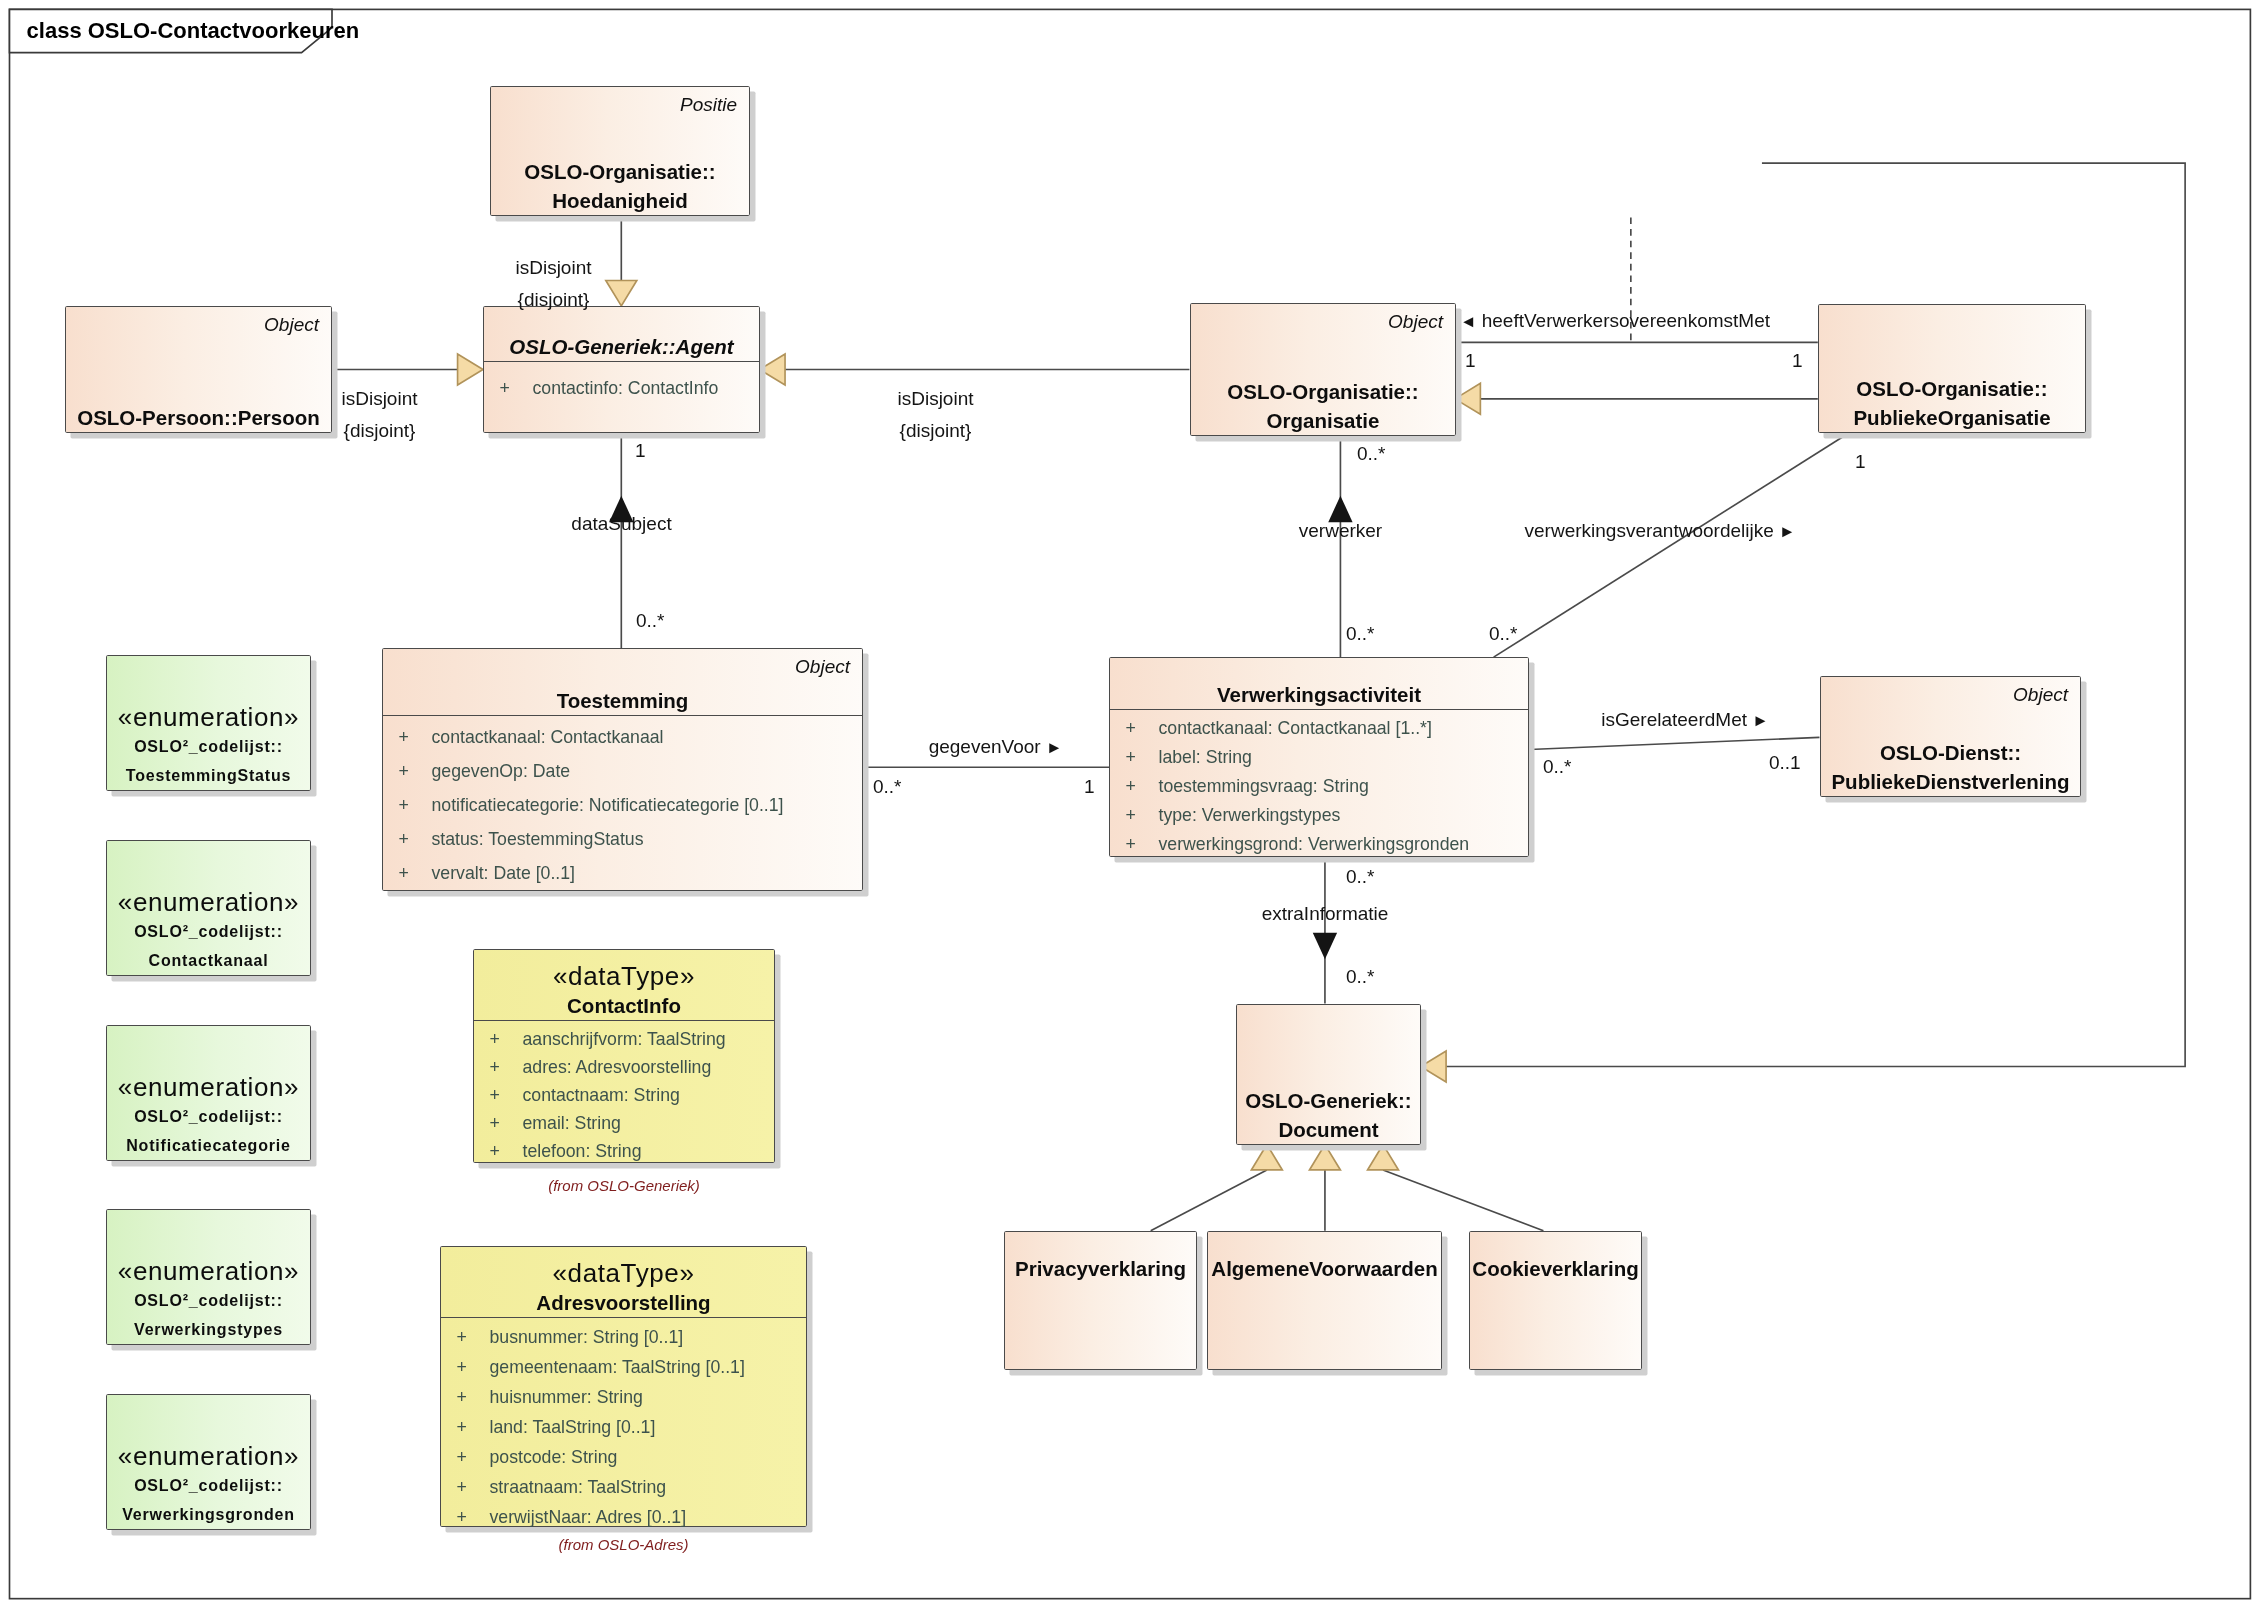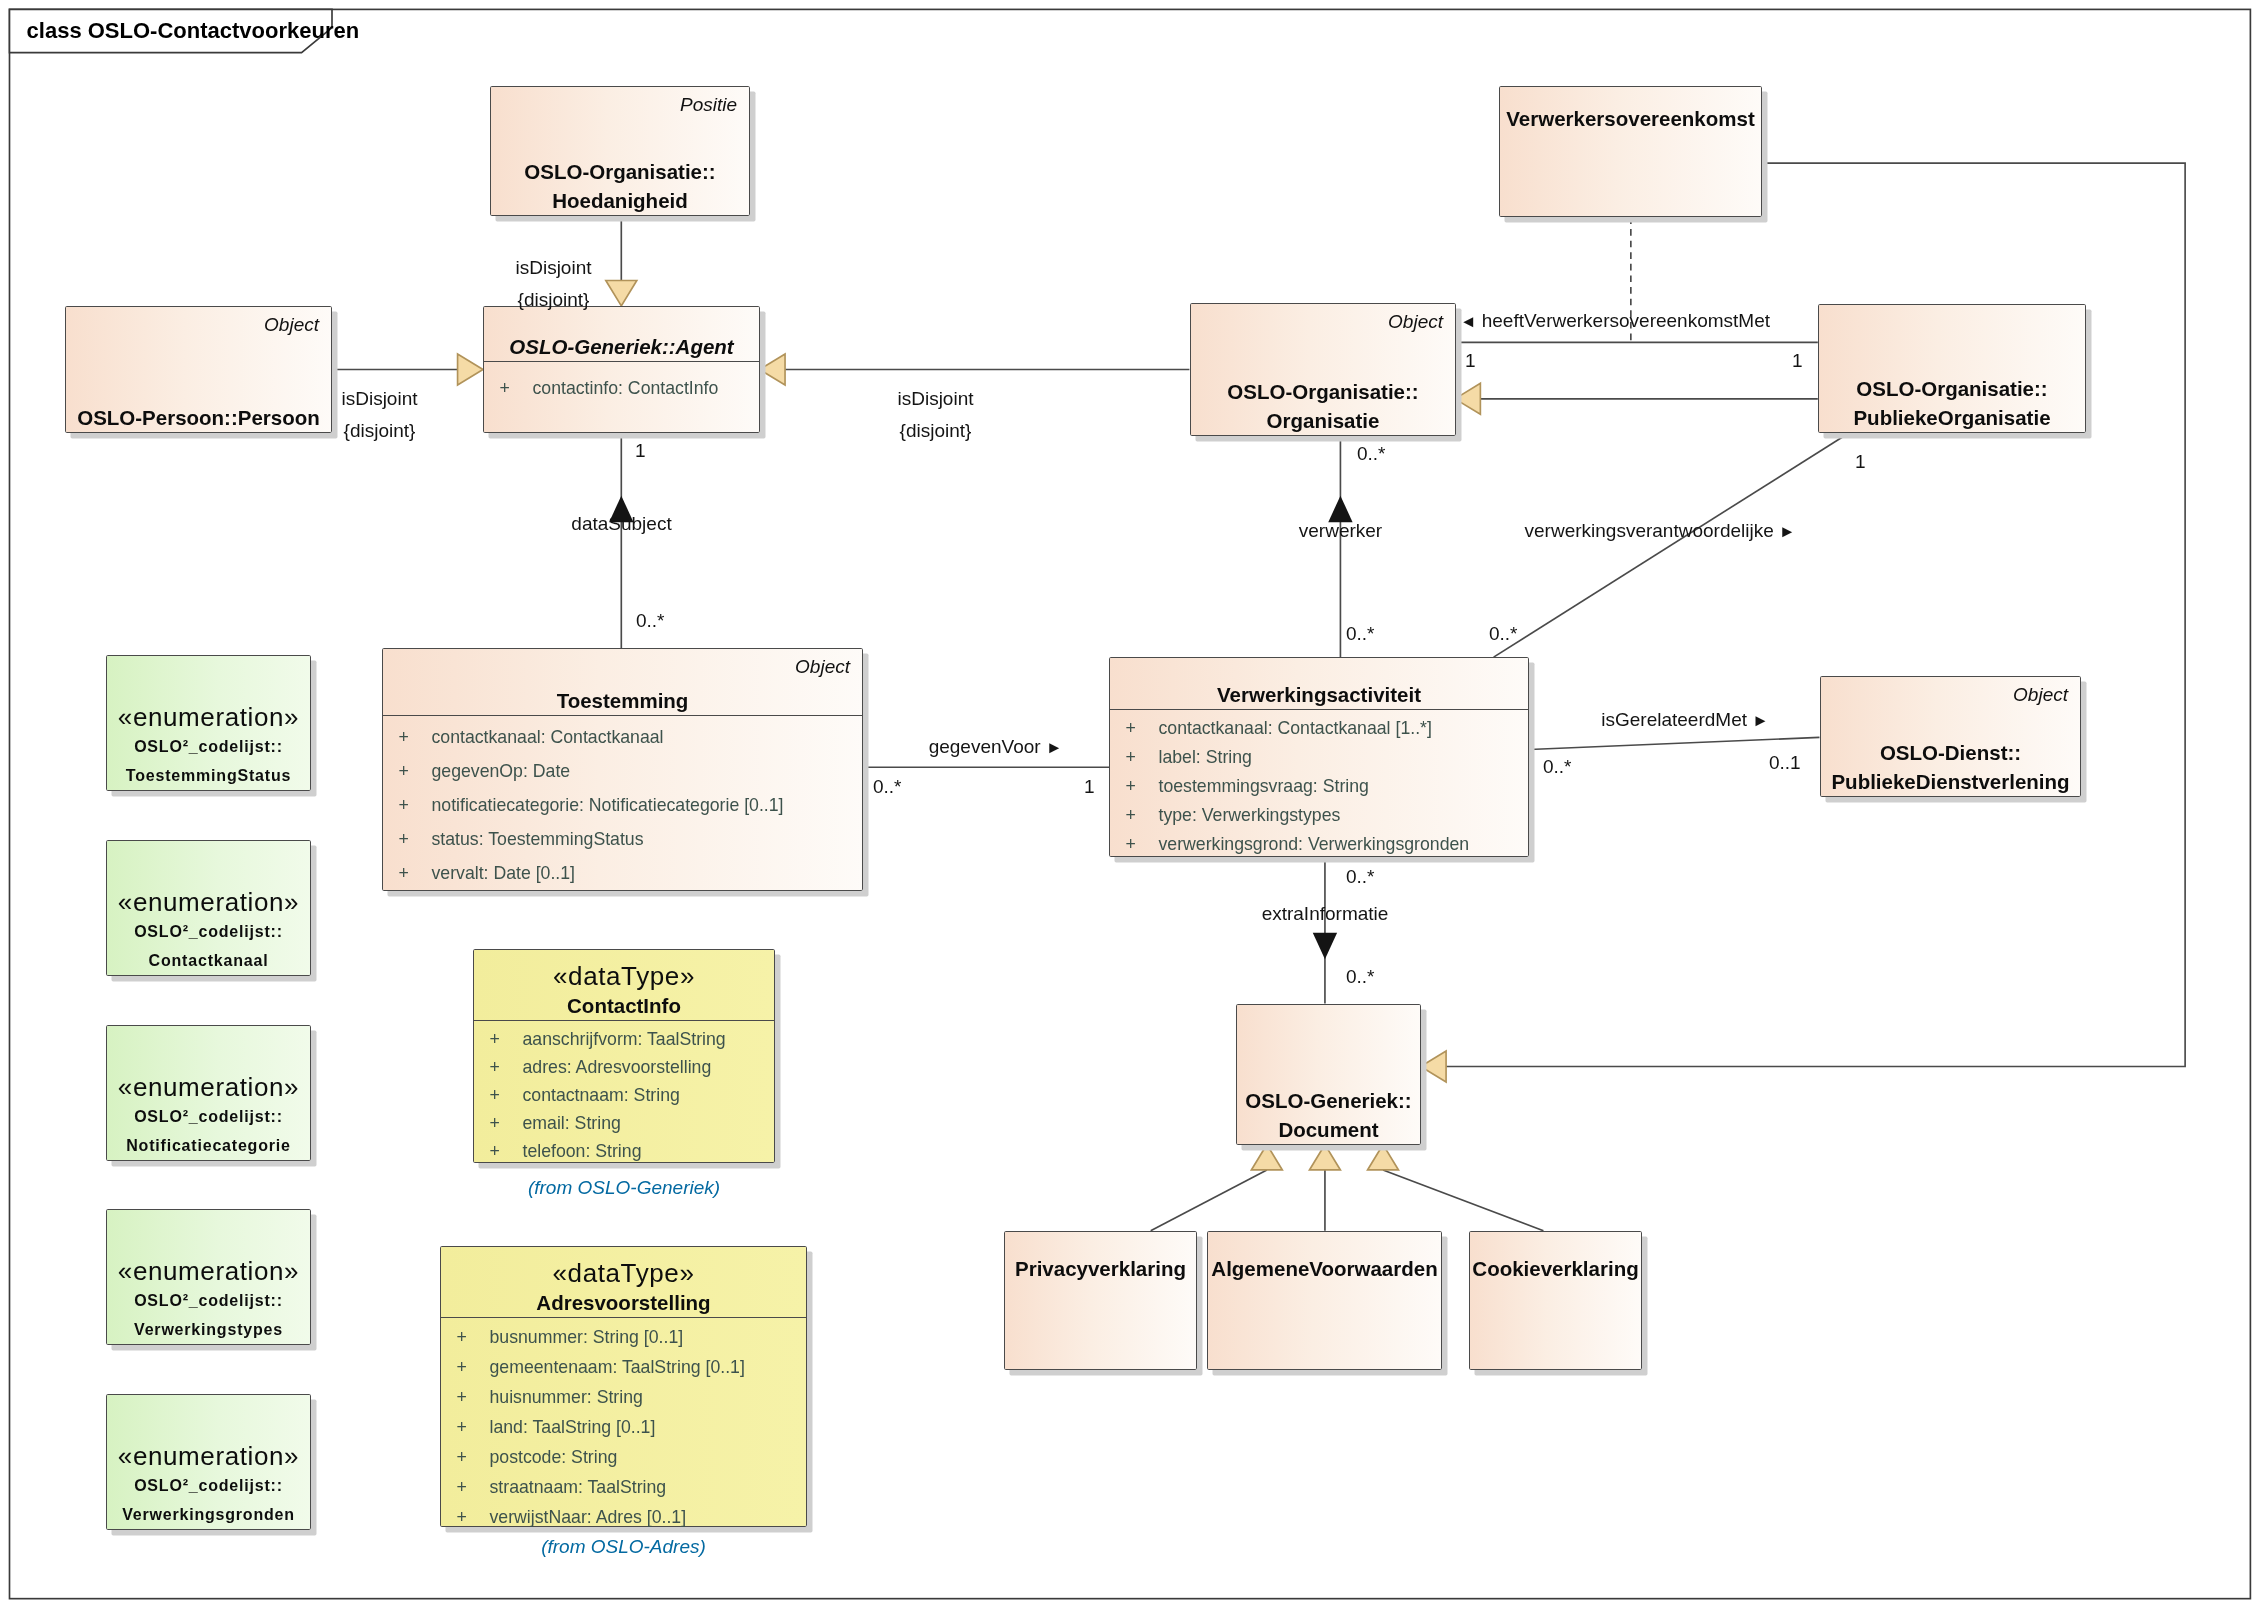--- a/index.html
+++ b/index.html
@@ -22,21 +22,21 @@
   .arow{display:flex;align-items:center;color:#3d524c;font-size:17.7px;}
   .arow .plus{width:33px;padding-left:15.5px;flex:none;}
   .arow .atxt{white-space:nowrap;}
   .lh62 .arow{height:34px;} .lh53 .arow{height:29px;} .lh51 .arow{height:28px;} .lh54 .arow{height:30px;}
   .pt{padding-top:4.4px;}
   
   .elabel{position:absolute;z-index:2;font-size:19px;color:#141414;white-space:nowrap;}
   .ctr{text-align:center;}
   .two{line-height:32px;}
   .mult{position:absolute;z-index:2;font-size:19px;color:#141414;white-space:nowrap;}
-  .cap{position:absolute;z-index:2;font-size:19px;font-style:italic;color:#0369a1;text-align:center;}
+  .cap{position:absolute;z-index:2;font-size:15px;font-style:italic;color:#7f1d1d;text-align:center;}
   .arr{font-size:16.6px;}
   .ename{font-weight:bold;font-size:16px;line-height:29px;letter-spacing:0.8px;}
 </style>
 </head>
 <body>
 
 <div class="canvas">
 
   <svg class="wires" width="2261" height="1623" viewBox="0 0 4087 2934">
     <g stroke="#4a4a4a" stroke-width="3" fill="none">
@@ -96,25 +96,20 @@
   <div class="dg-title">class OSLO-Contactvoorkeuren</div>
 
   <div class="box cls" style="left:490px;top:86px;width:260px;height:130px;">
     <div class="tag">Positie</div>
     <div class="namebox" style="height:100%;padding-top:15.5px;box-sizing:border-box;">
       <span>OSLO-Organisatie::</span>
       <span>Hoedanigheid</span>
     </div>
   </div>
 
-  <div class="box cls" style="left:1499px;top:86px;width:263px;height:131px;">
-    <div class="namebox top" style="height:100%;padding-top:16.6px;box-sizing:border-box;">
-      <span>Verwerkersovereenkomst</span>
-    </div>
-  </div>
 
   <div class="box cls" style="left:65px;top:306px;width:267px;height:127px;">
     <div class="tag">Object</div>
     <div class="namebox" style="height:100%;">
       <span>OSLO-Persoon::Persoon</span>
     </div>
   </div>
 
   <div class="box cls" style="left:483px;top:306px;width:277px;height:127px;">
     <div class="namebox" style="height:54px;font-style:italic;">

